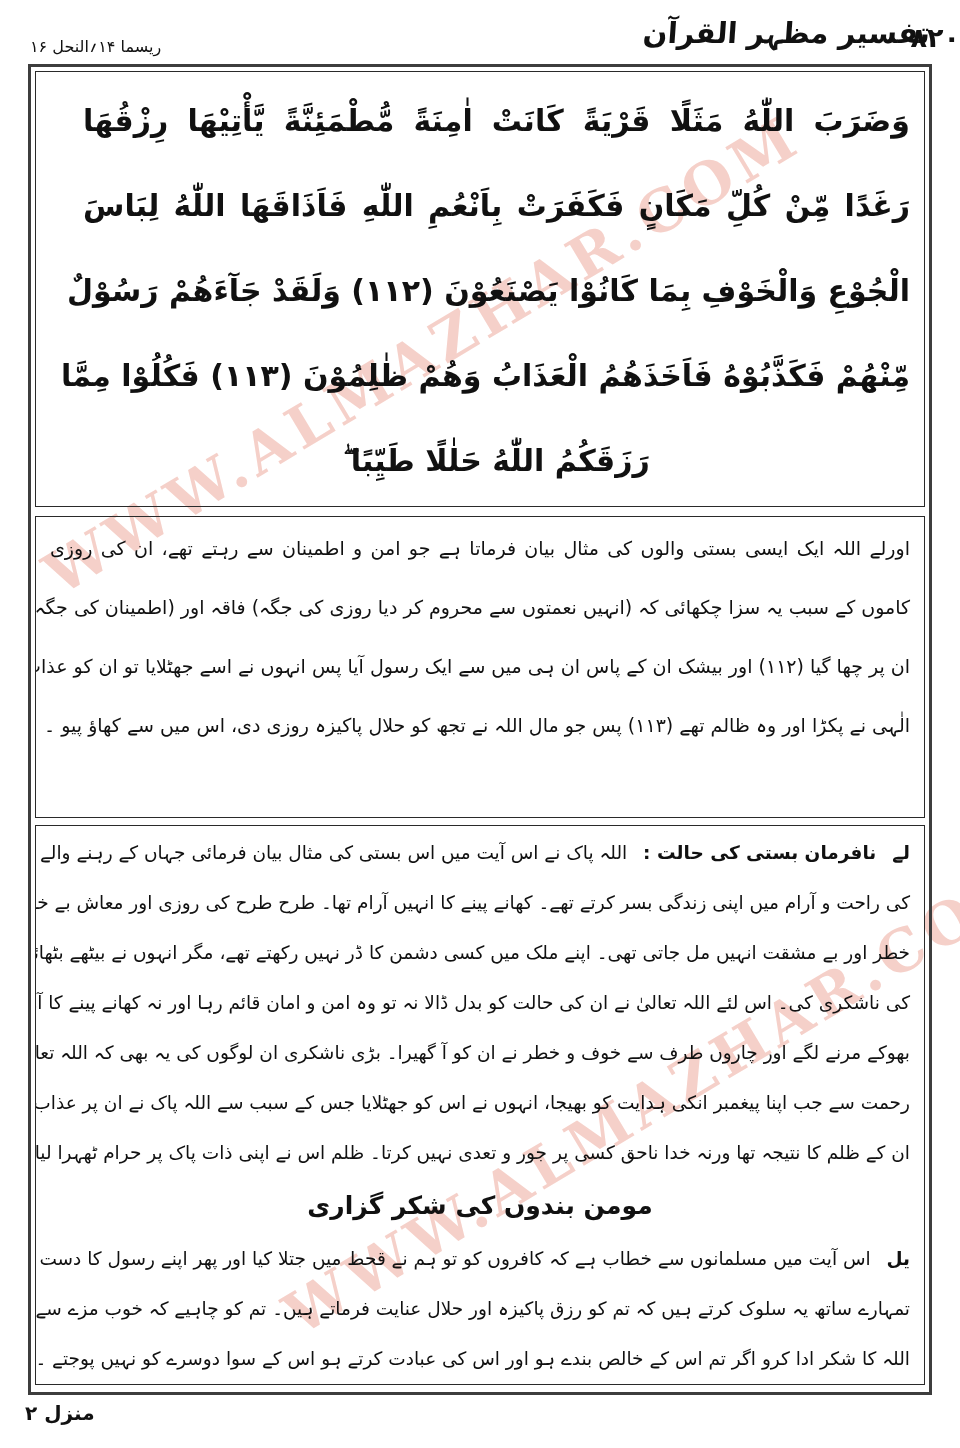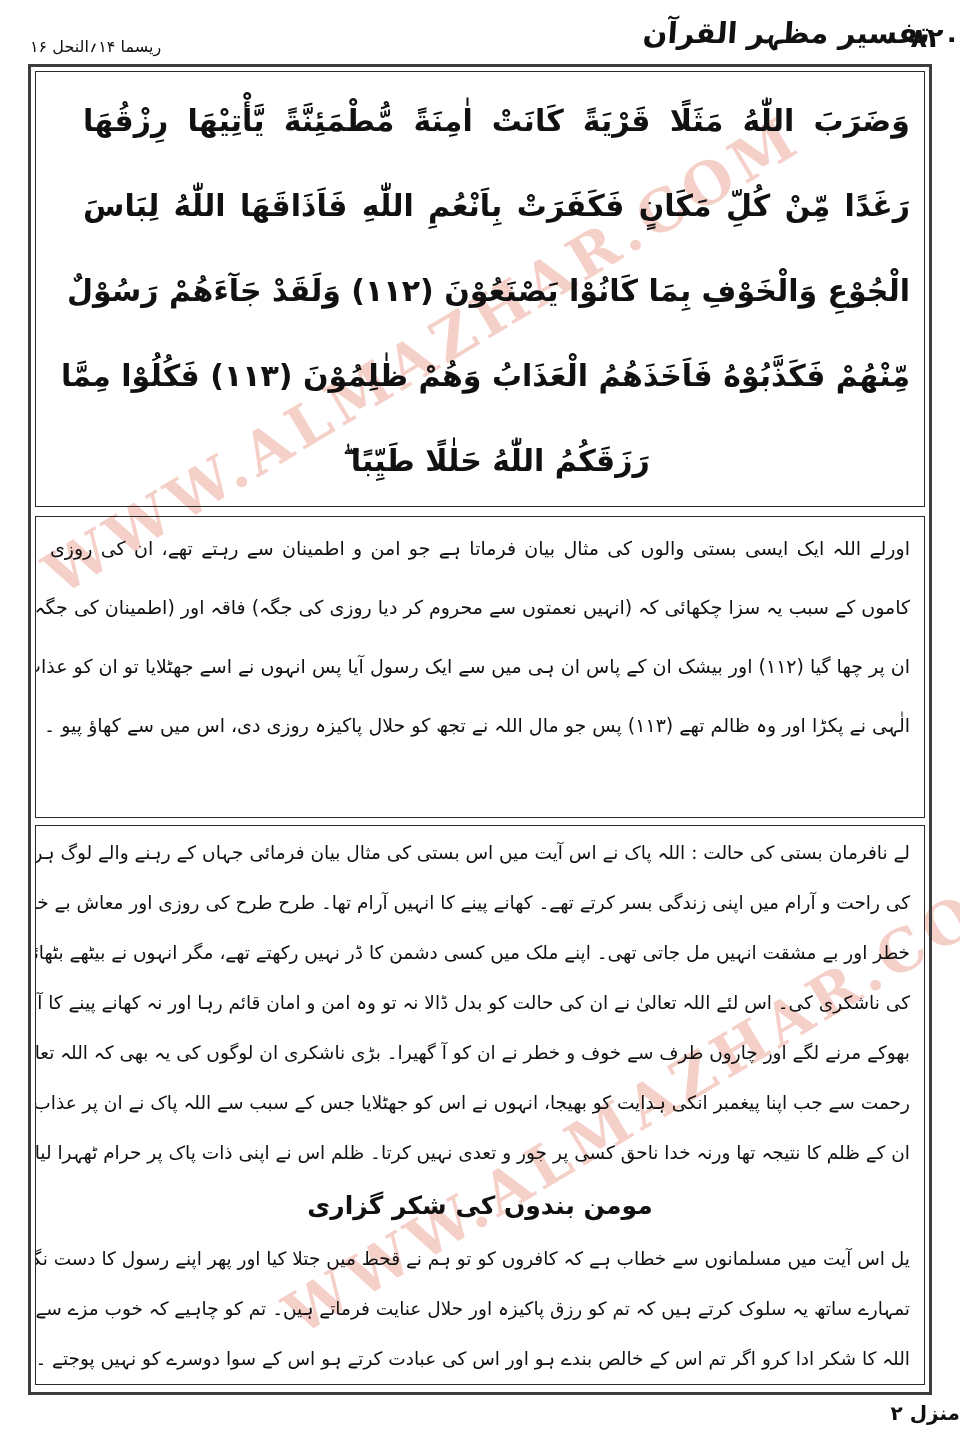--- a/index.html
+++ b/index.html
@@ -52,29 +52,29 @@
     height:59px; line-height:59px;
     text-align:justify; text-align-last:justify; white-space:nowrap;
   }
   .tline.last { text-align:center; text-align-last:right; }
   .cline {
     direction:rtl; font-size:18.5px;
     height:50px; line-height:50px;
     text-align:justify; text-align-last:justify; white-space:nowrap;
   }
   .cline.last { text-align:right; text-align-last:right; }
-  .b { font-weight:normal; }
+  .b { font-weight:bold;margin-left:10px; }
   .sub-heading {
     direction:rtl; text-align:center; font-size:25px; font-weight:bold;
     height:56px; line-height:56px;
   }
   
   .footer-label {
-    position:absolute; top:1401px; left:0; right:0; text-align:right;
-    font-size:20px; font-weight:bold; direction:rtl; z-index:3;
+    position:absolute; top:1401px; left:0; right:0; text-align:left;
+    font-size:20px; font-weight:bold; direction:rtl; z-index:3;padding-left:25px;
   }
 </style>
 </head>
 <body>
 
 <div class="page">
 
   <div class="wm wm1" style="color:#e8907f;">WWW.ALMAZHAR.COM</div>
   <div class="wm wm2" style="color:#e8907f;">WWW.ALMAZHAR.COM</div>
 

